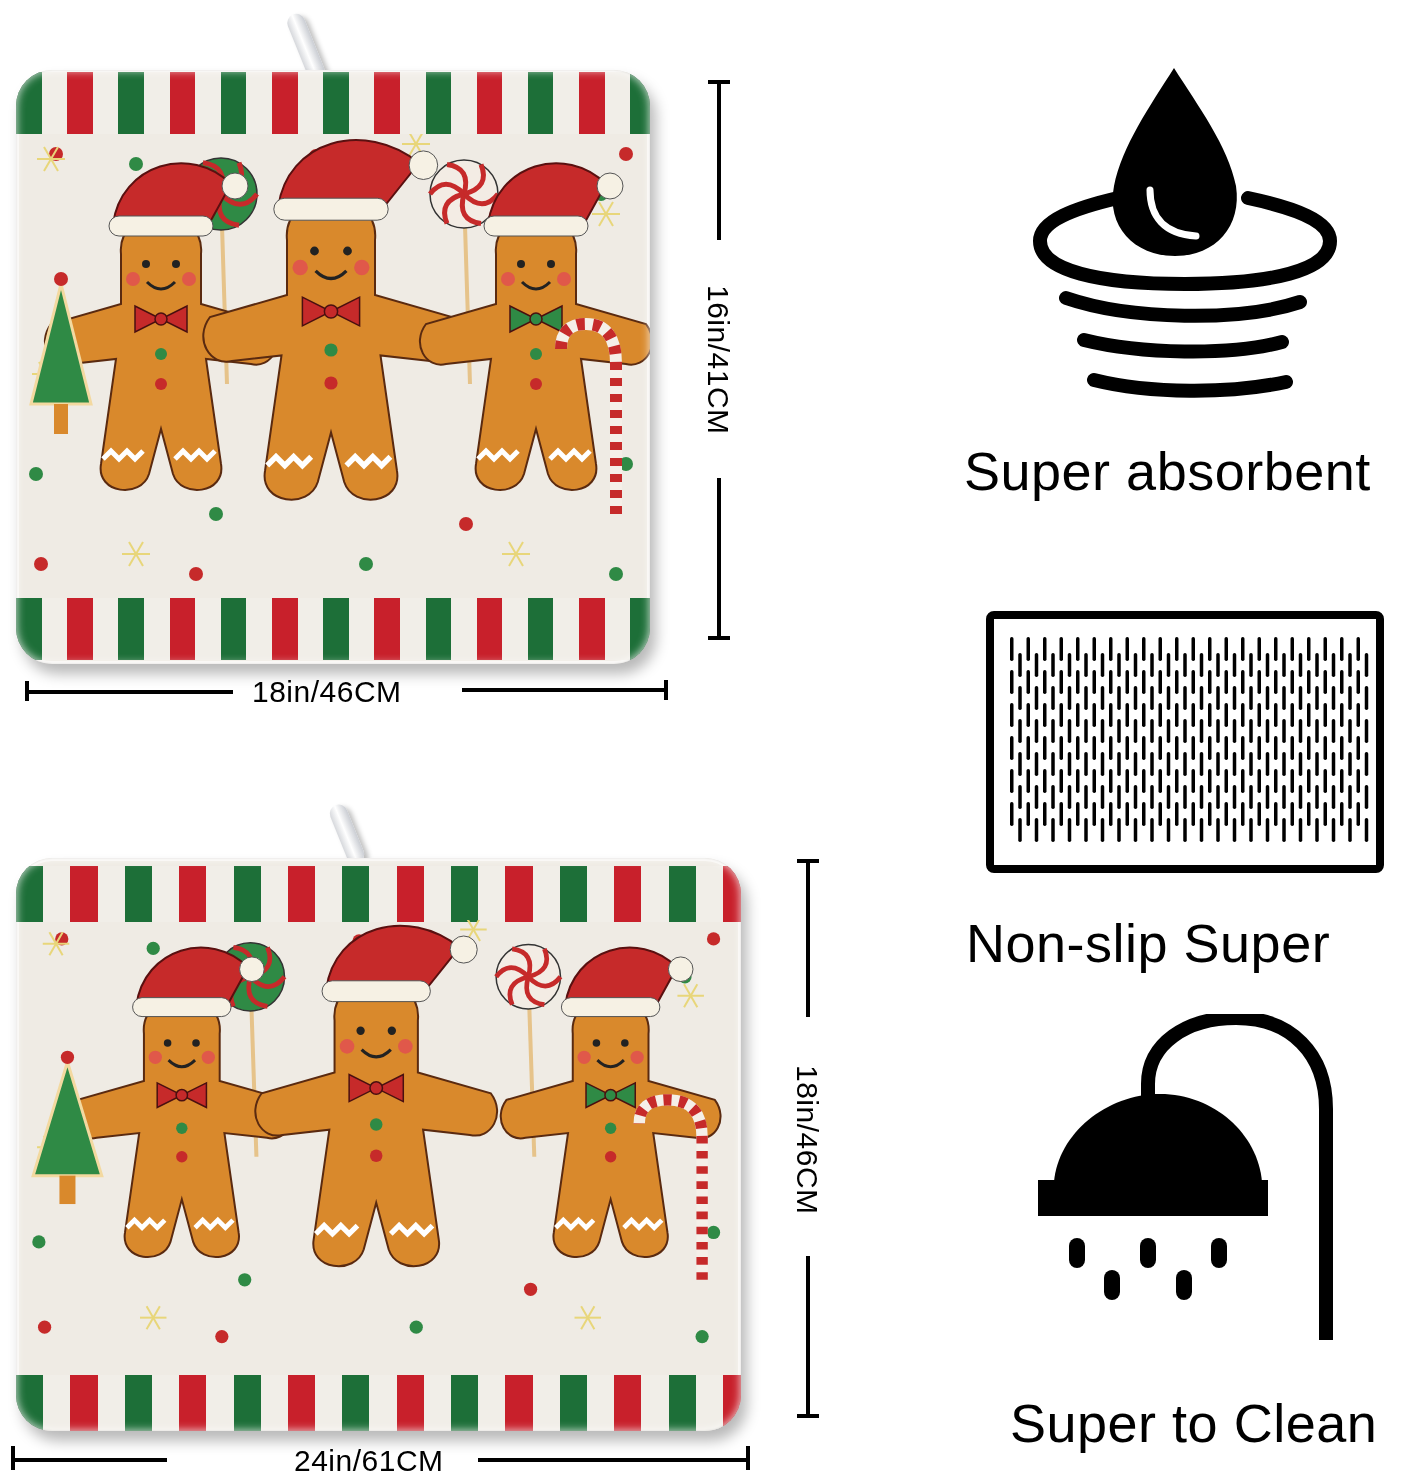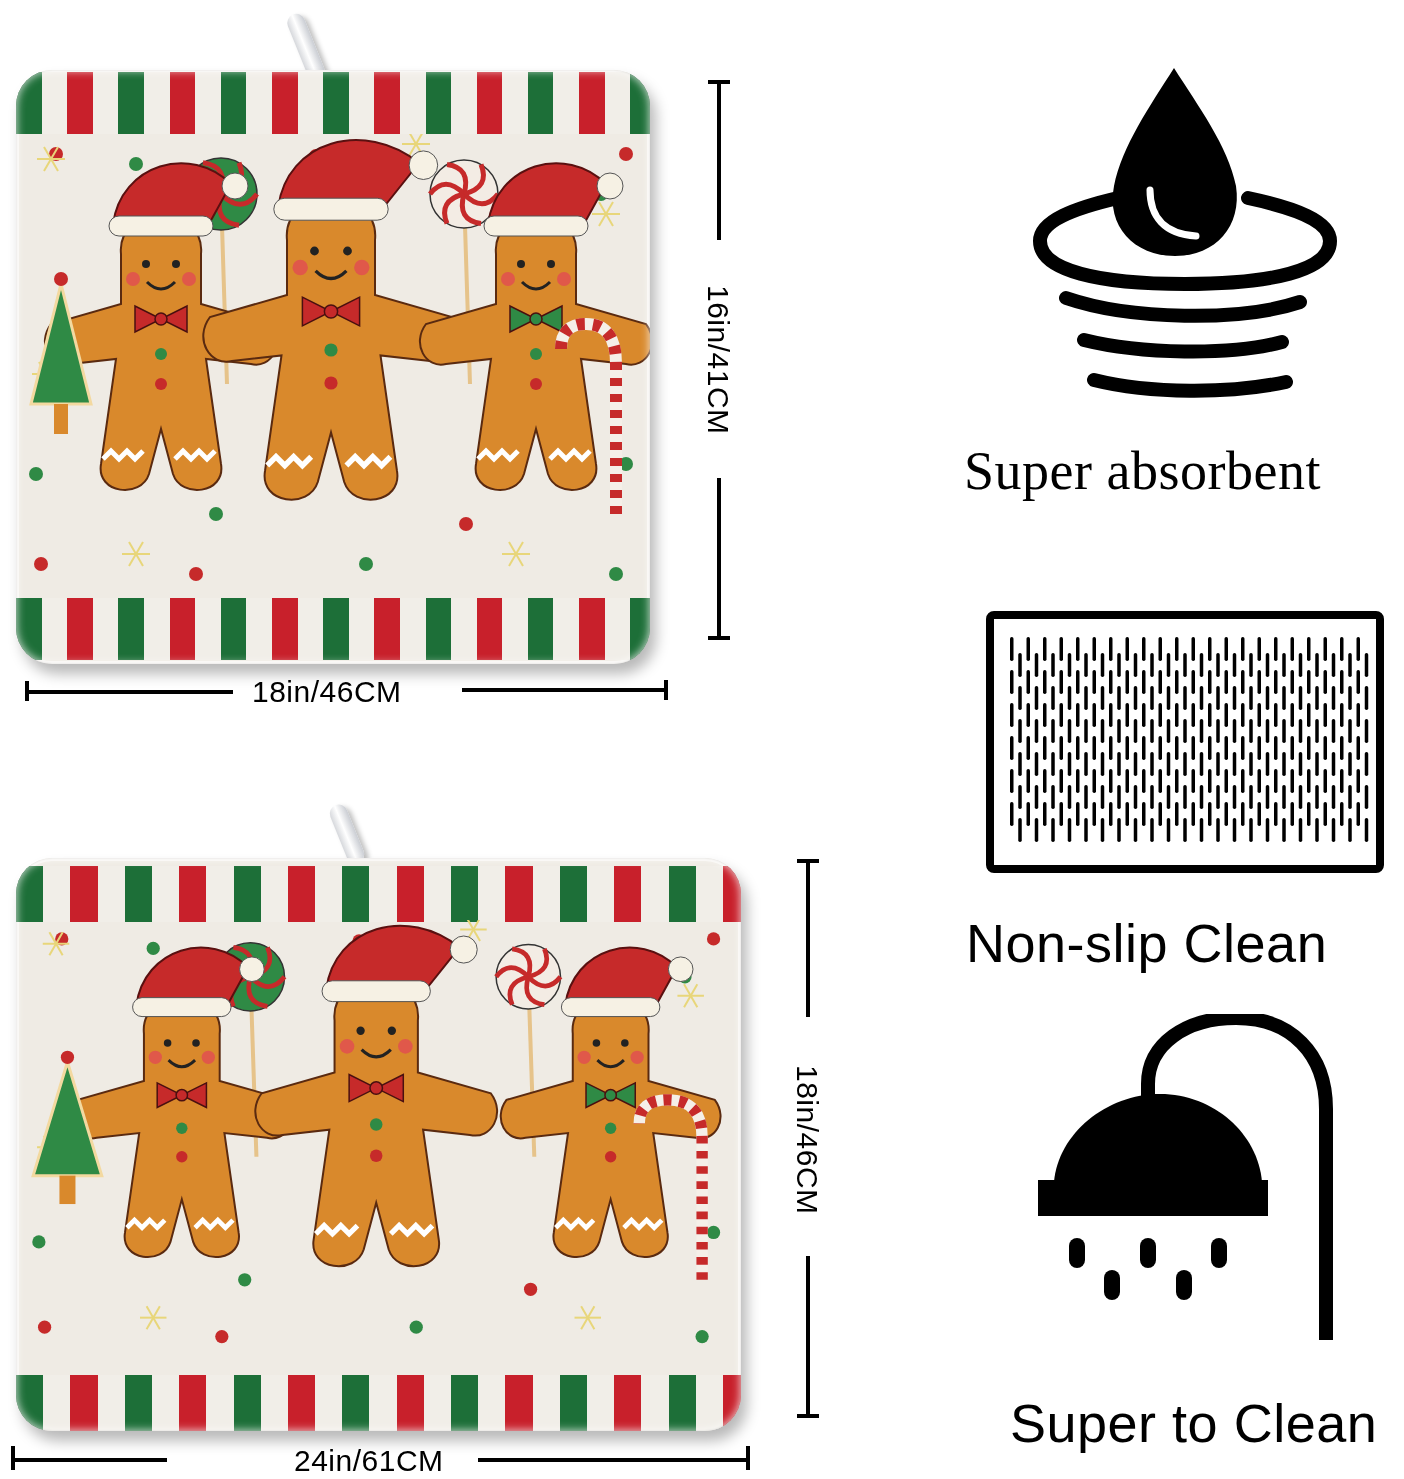--- a/index.html
+++ b/index.html
@@ -426,21 +426,21 @@
   <path d="M144 2 C120 40, 92 80, 84 120 C76 160, 104 190, 145 190 C186 190, 212 160, 206 120 C198 80, 168 40, 144 2 Z" fill="#000"></path>
   <path d="M120 124 C120 150, 134 168, 166 170" stroke="#fff" stroke-width="7" fill="none" stroke-linecap="round"></path>
   <path d="M88 132 C45 142, 10 155, 10 175 C10 205, 70 218, 155 218 C240 218, 300 205, 300 175 C300 155, 265 142, 218 132" stroke="#000" stroke-width="14" fill="none" stroke-linecap="round"></path>
   <path d="M36 232 C100 254, 210 256, 270 236" stroke="#000" stroke-width="14" fill="none" stroke-linecap="round"></path>
   <path d="M54 274 C110 288, 200 290, 252 276" stroke="#000" stroke-width="14" fill="none" stroke-linecap="round"></path>
   <path d="M70 318"></path>
 </svg>
 <svg class="abs" style="left:1080px; top:372px;" width="220" height="30" viewBox="0 0 220 30">
   <path d="M14 8 C70 22, 150 22, 206 10" stroke="#000" stroke-width="14" fill="none" stroke-linecap="round"></path>
 </svg>
-<div class="feature-label" style="left:964px; top:440px;font-family:Liberation Serif, serif;">Super absorbent</div>
+<div class="feature-label" style="left:964px; top:440px;">Super absorbent</div>
 
 <svg class="abs" style="left:986px; top:611px;" width="398" height="262" viewBox="0 0 398 262" id="gridIcon">
   <rect x="4" y="4" width="390" height="254" rx="4" fill="#fff" stroke="#000" stroke-width="8"></rect>
   <g id="gridDashes">
       <rect x="24" y="26" width="3.5" height="24" rx="1.7" fill="#000"></rect>
       <rect x="24" y="59" width="3.5" height="24" rx="1.7" fill="#000"></rect>
       <rect x="24" y="92" width="3.5" height="24" rx="1.7" fill="#000"></rect>
       <rect x="24" y="125" width="3.5" height="24" rx="1.7" fill="#000"></rect>
       <rect x="24" y="158" width="3.5" height="24" rx="1.7" fill="#000"></rect>
       <rect x="24" y="191" width="3.5" height="24" rx="1.7" fill="#000"></rect>
@@ -697,21 +697,21 @@
       <rect x="370.5" y="158" width="3.5" height="24" rx="1.7" fill="#000"></rect>
       <rect x="370.5" y="191" width="3.5" height="24" rx="1.7" fill="#000"></rect>
       <rect x="378.75" y="42" width="3.5" height="24" rx="1.7" fill="#000"></rect>
       <rect x="378.75" y="75" width="3.5" height="24" rx="1.7" fill="#000"></rect>
       <rect x="378.75" y="108" width="3.5" height="24" rx="1.7" fill="#000"></rect>
       <rect x="378.75" y="141" width="3.5" height="24" rx="1.7" fill="#000"></rect>
       <rect x="378.75" y="174" width="3.5" height="24" rx="1.7" fill="#000"></rect>
       <rect x="378.75" y="207" width="3.5" height="24" rx="1.7" fill="#000"></rect>
     </g>
 </svg>
-<div class="feature-label" style="left:966px; top:912px;">Non-slip Clean</div>
+<div class="feature-label" style="left:966px; top:912px;">Non-slip Super</div>
 
 <svg class="abs" style="left:1036px; top:1014px;" width="300" height="330" viewBox="0 0 300 330">
   <path d="M112 82 L112 70 C112 30, 150 4, 200 4 C255 4, 290 40, 290 95 L290 326" stroke="#000" stroke-width="14" fill="none"></path>
   <path d="M18 168 C22 120, 70 80, 124 80 C178 80, 222 120, 226 168 Z" fill="#000"></path>
   <rect x="2" y="166" width="230" height="36" fill="#000"></rect>
   <rect x="33" y="224" width="16" height="30" rx="8" fill="#000"></rect>
   <rect x="104" y="224" width="16" height="30" rx="8" fill="#000"></rect>
   <rect x="175" y="224" width="16" height="30" rx="8" fill="#000"></rect>
   <rect x="68" y="256" width="16" height="30" rx="8" fill="#000"></rect>
   <rect x="140" y="256" width="16" height="30" rx="8" fill="#000"></rect>

